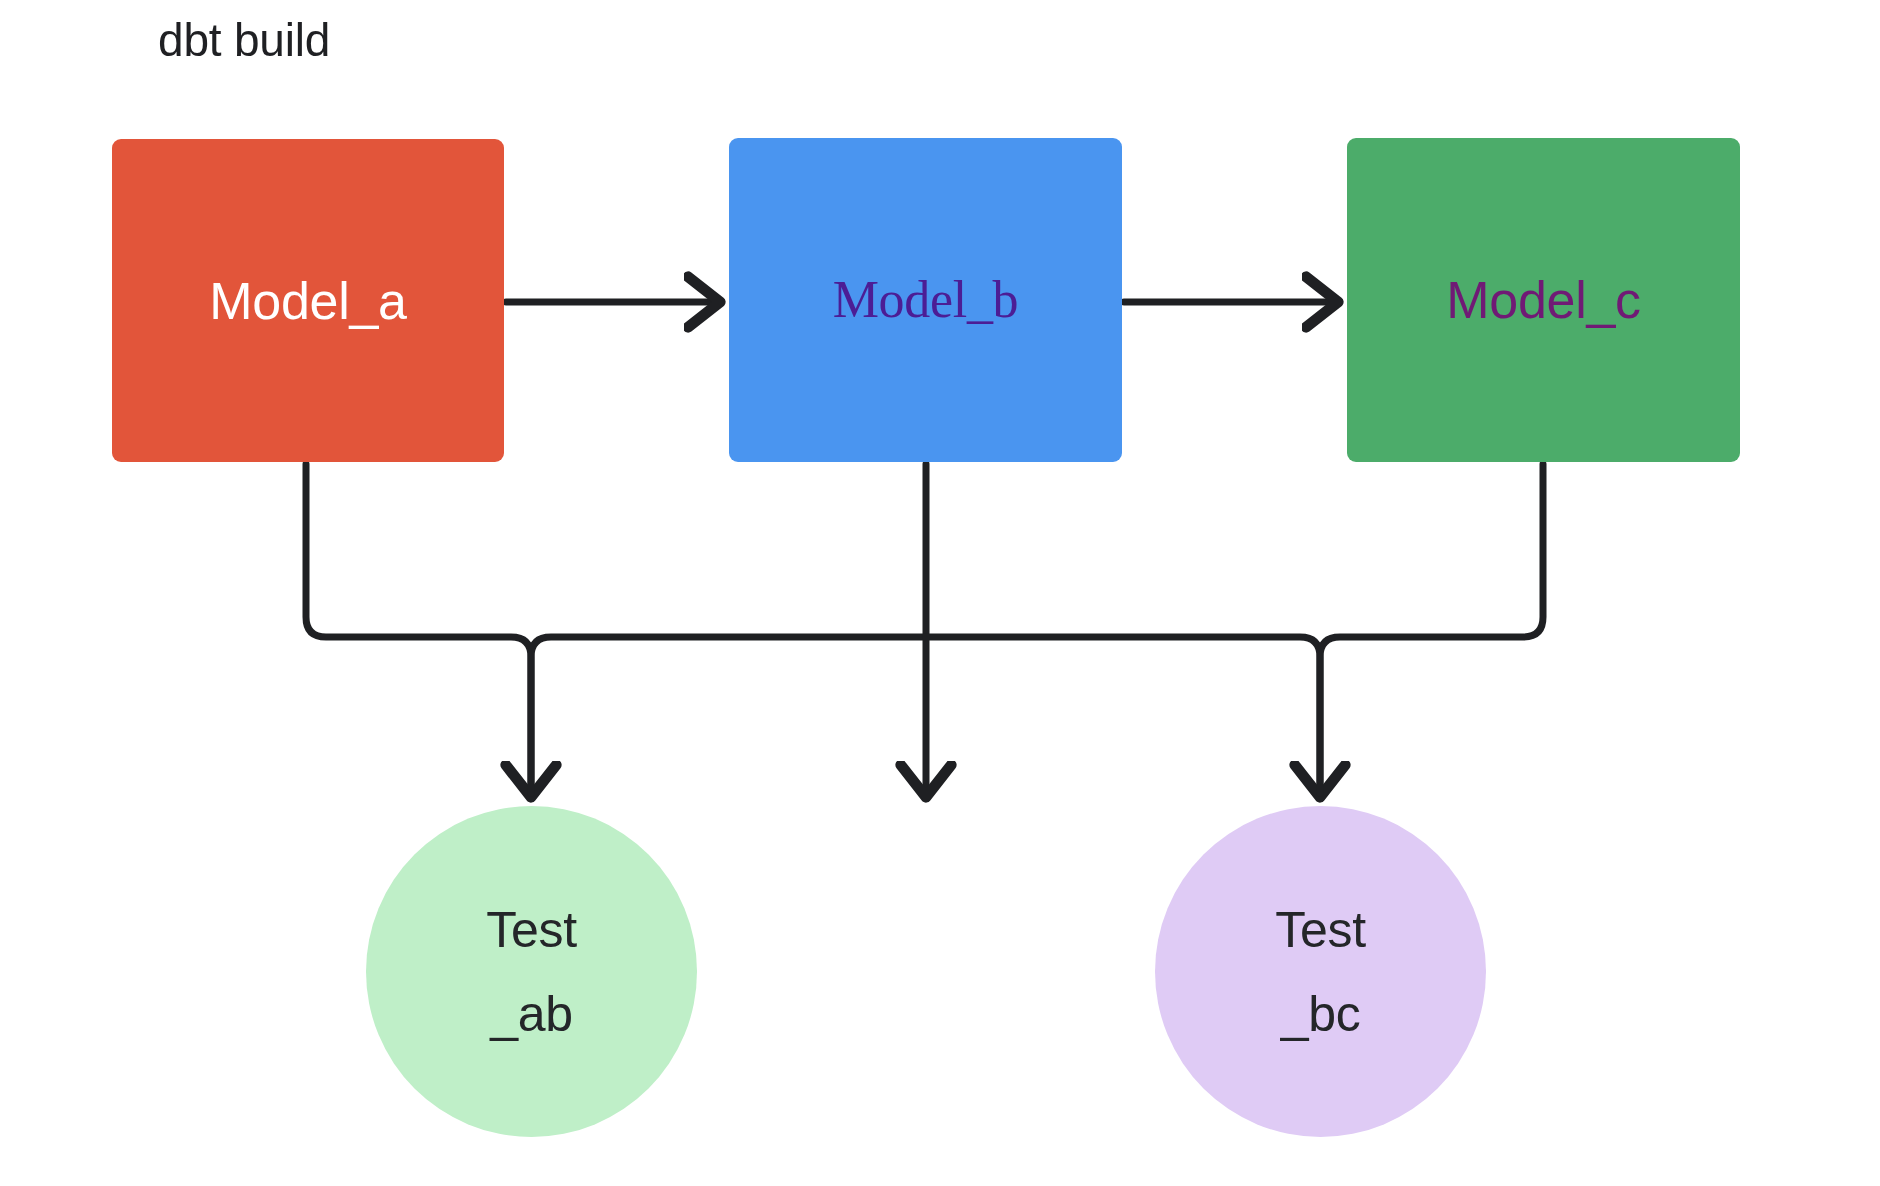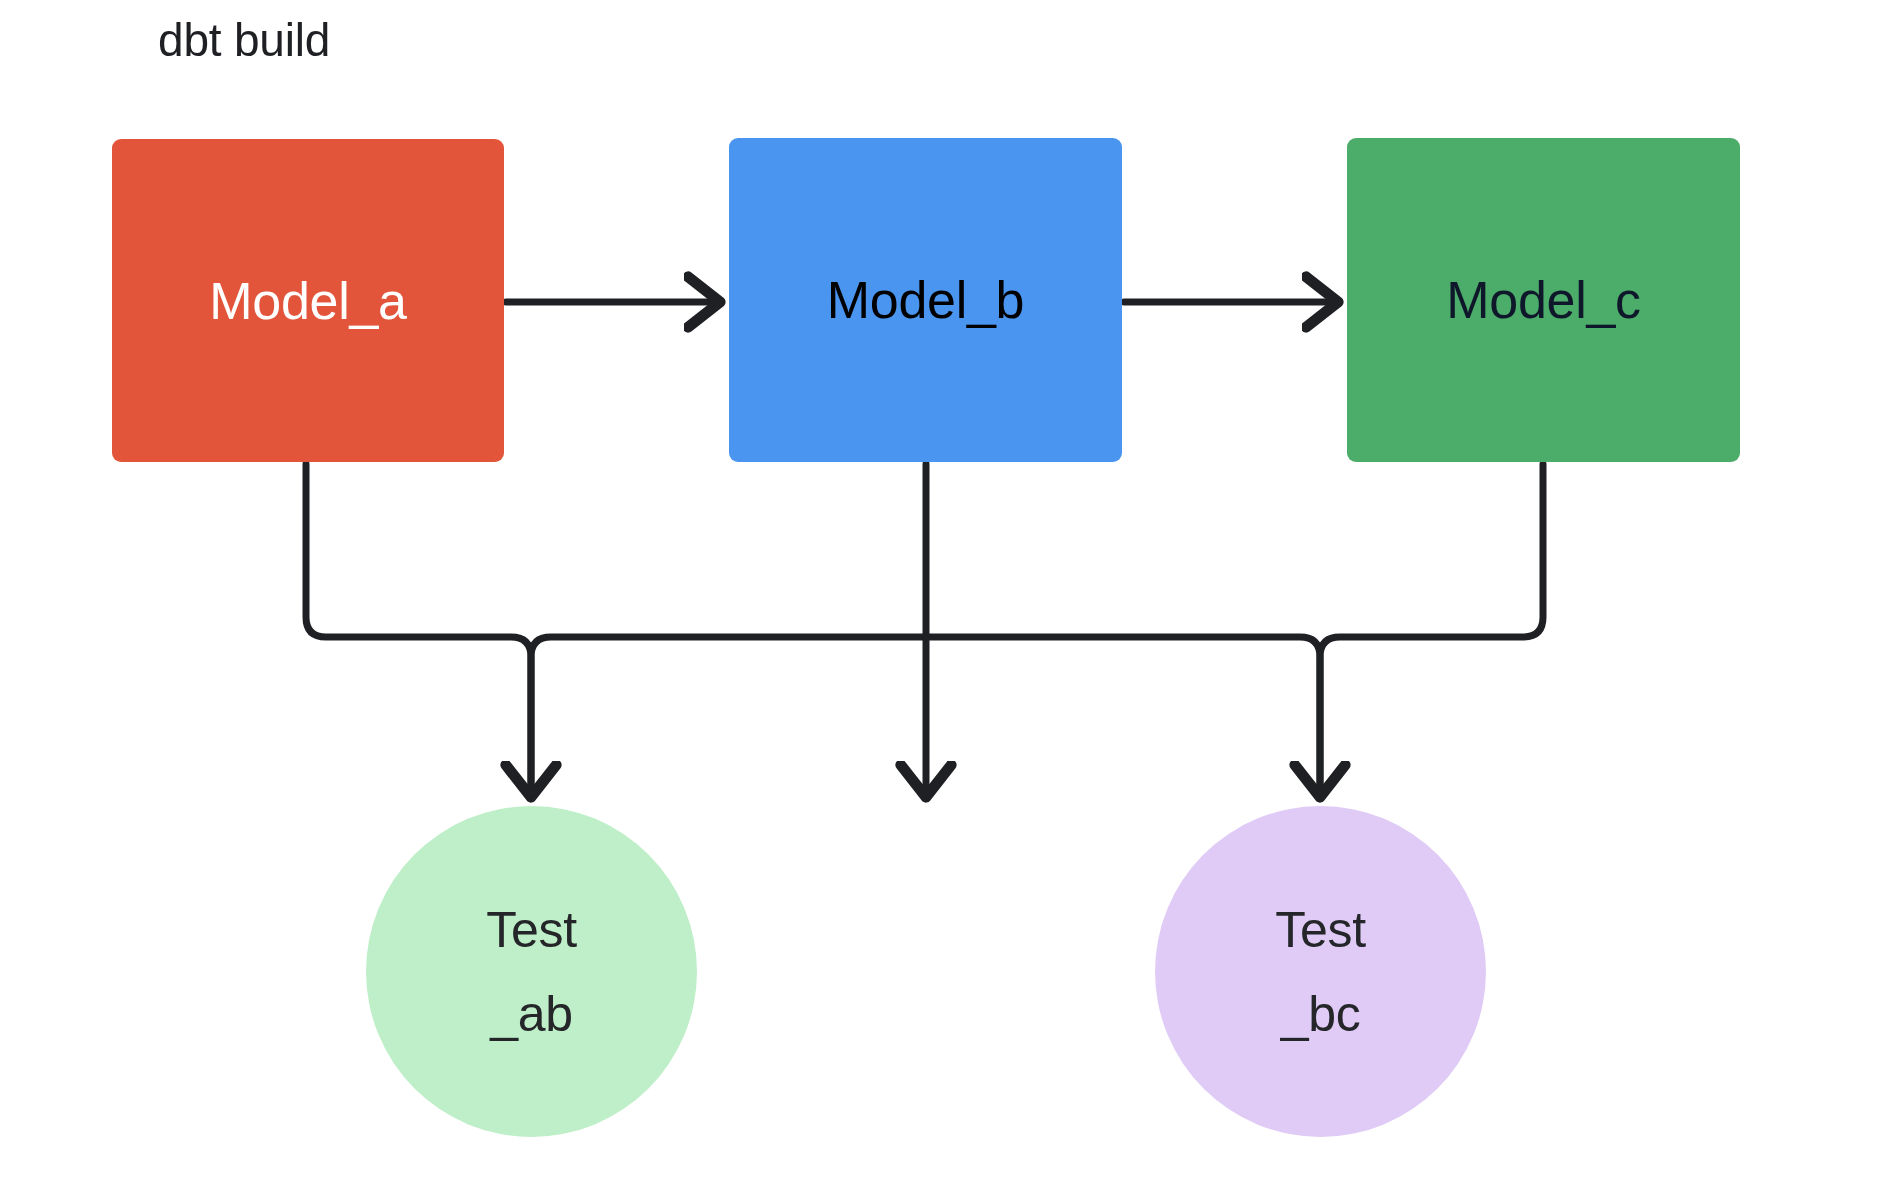--- a/index.html
+++ b/index.html
@@ -104,25 +104,25 @@
 
       <path d="M1543,464 L1543,617 Q1543,637 1523,637 L1340,637 Q1320,637 1320,657 L1320,793"></path>
     </g>
   </svg>
 
   <div class="model-node" id="node-model-a" style="background: rgb(226, 85, 58);">
     <span class="model-label" style="color: rgb(255, 255, 255);">Model_a</span>
   </div>
 
   <div class="model-node" id="node-model-b" style="background: rgb(74, 149, 240);">
-    <span class="model-label" style="color: #000000;">Model_b</span>
+    <span class="model-label" style="color: #4c1d95; font-family: Liberation Serif, serif;">Model_b</span>
   </div>
 
   <div class="model-node" id="node-model-c" style="background: rgb(76, 172, 106);">
-    <span class="model-label" style="color: #0f172a;">Model_c</span>
+    <span class="model-label" style="color: #701a75;">Model_c</span>
   </div>
 
   <div class="test-node" id="node-test-ab" style="background: rgb(191, 239, 200);">
     <span class="test-label" style="color: rgb(36, 38, 41);">Test
 _ab</span>
   </div>
 
 
   <div class="test-node" id="node-test-bc" style="background: rgb(223, 203, 245);">
     <span class="test-label" style="color: rgb(36, 38, 41);">Test

